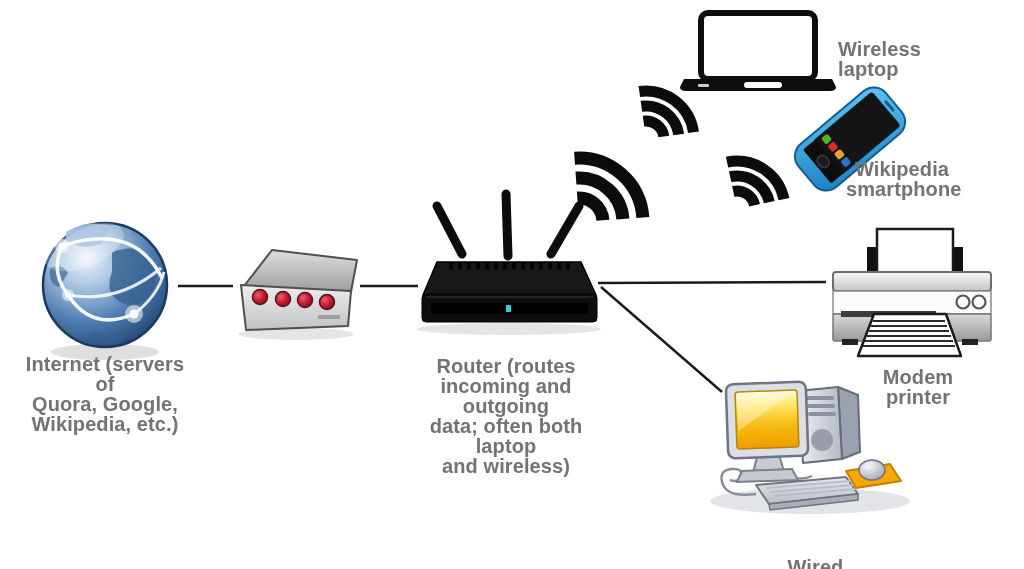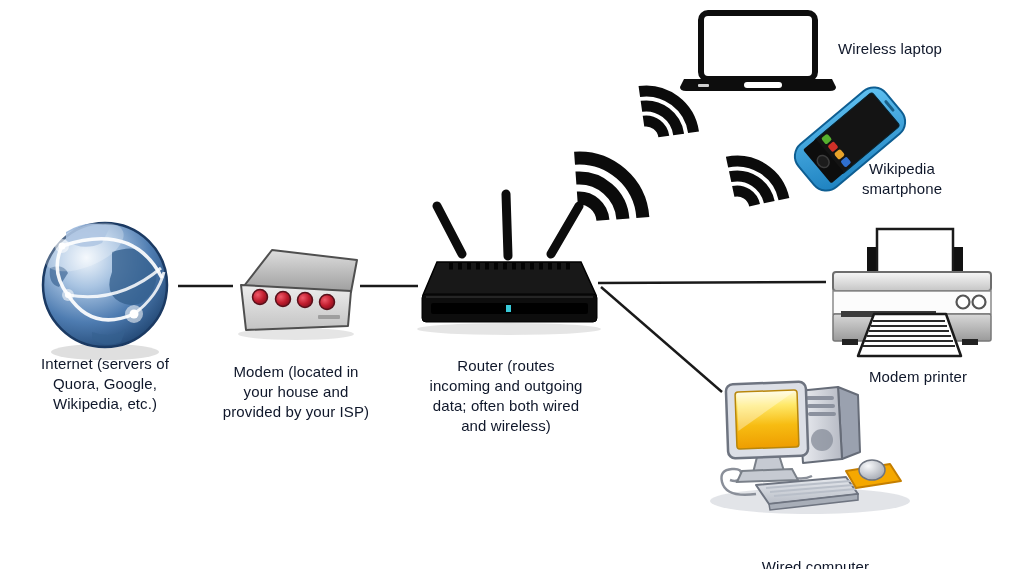--- a/index.html
+++ b/index.html
@@ -2,21 +2,21 @@
 <html><head>
 <meta charset="utf-8">
 <style>
   html,body{margin:0;padding:0;background:#ffffff;}
   .canvas{
     position:relative;width:1024px;height:569px;background:#ffffff;
     overflow:hidden;font-family:"Liberation Sans",sans-serif;
   }
   .gfx{position:absolute;left:0;top:0;}
   .label{
-    position:absolute;color:#0f172a;font-weight:400;font-size:15px;
+    position:absolute;color:#737373;font-weight:700;font-size:20px;
     line-height:20px;text-align:center;white-space:pre-line;
     letter-spacing:.1px;
   }
   .label.left{text-align:left;}
   .lbl-internet{left:20px;top:354px;width:170px;}
   .lbl-modem{left:213px;top:362px;width:166px;}
   .lbl-router{left:413px;top:356px;width:186px;}
   .lbl-laptop{left:838px;top:39px;width:130px;}
   .lbl-smartphone{left:846px;top:159px;width:112px;}
   .lbl-printer{left:858px;top:367px;width:120px;}
@@ -211,26 +211,23 @@
     <path d="M769,504 L858,494 L858,500 L770,510 Z" fill="#a8aeb8" stroke="#6e7480" stroke-width="1.5"></path>
     <path d="M766,488 L850,481 M770,492 L853,485 M774,496 L856,489" stroke="#b9bfc9" stroke-width="2" fill="none"></path>
     <path d="M846,471 L890,464 L901,481 L856,488 Z" fill="#f5a800" stroke="#c57f00" stroke-width="2" stroke-linejoin="round"></path>
     <ellipse cx="872" cy="470" rx="13" ry="10" fill="url(#gMouse)" stroke="#6e7480" stroke-width="1.5"></ellipse>
   </g>
 </svg>
 
 <div class="label lbl-internet">Internet (servers of
 Quora, Google,
 Wikipedia, etc.)</div>
-<div class="label lbl-modem">Modem (located in
-your house and
-provided by your ISP)</div>
 <div class="label lbl-router">Router (routes
 incoming and outgoing
-data; often both wired
+data; often both laptop
 and wireless)</div>
 <div class="label left lbl-laptop">Wireless laptop</div>
 <div class="label lbl-smartphone">Wikipedia
 smartphone</div>
 <div class="label lbl-printer">Modem printer</div>
 <div class="label lbl-computer">Wired computer</div>
 
 </div>
 
 </body></html>

